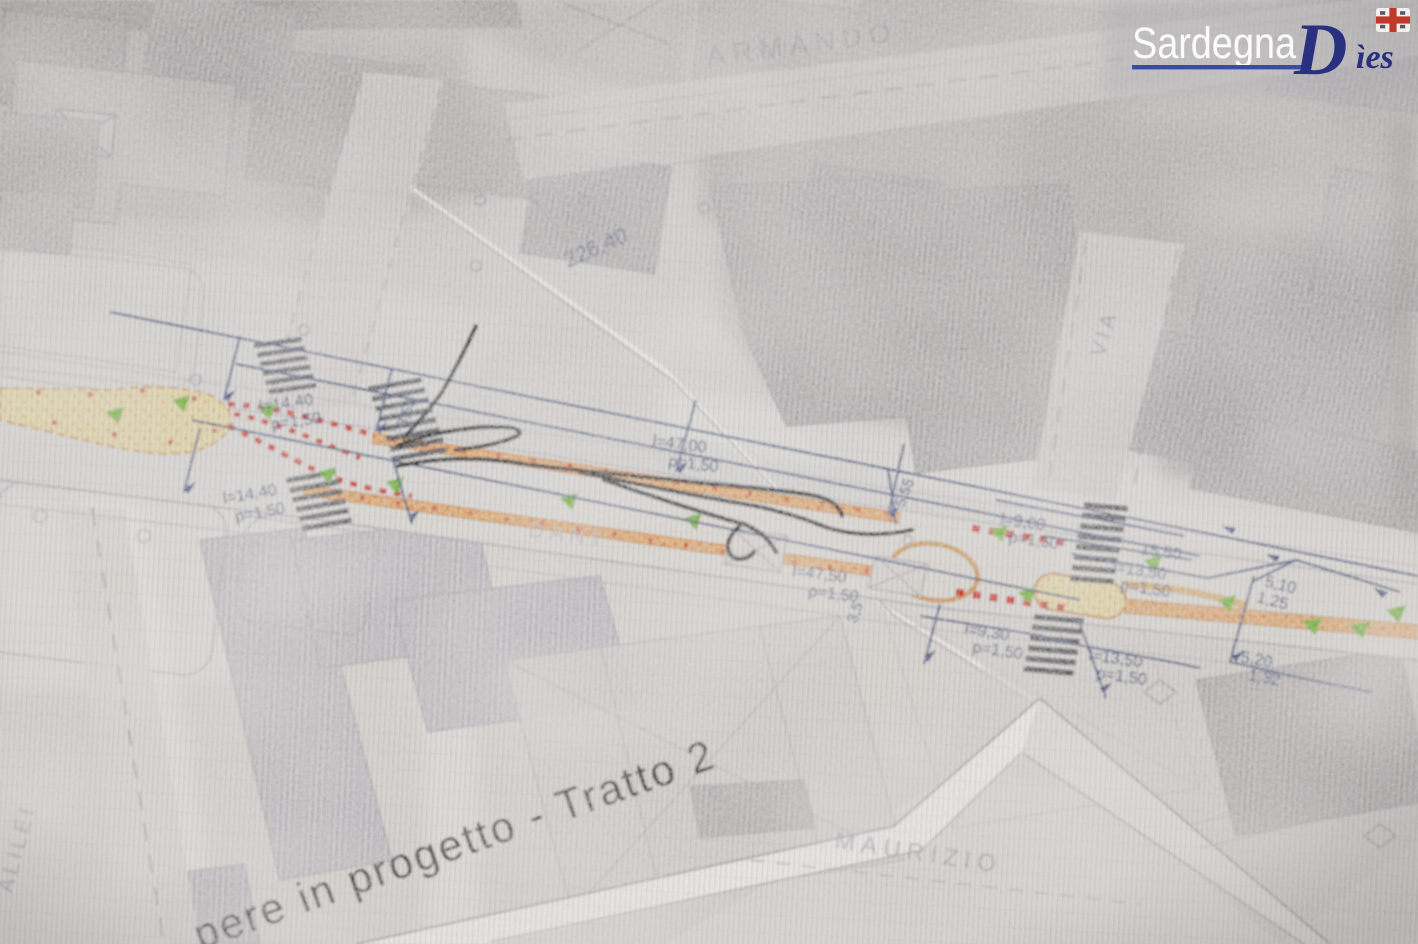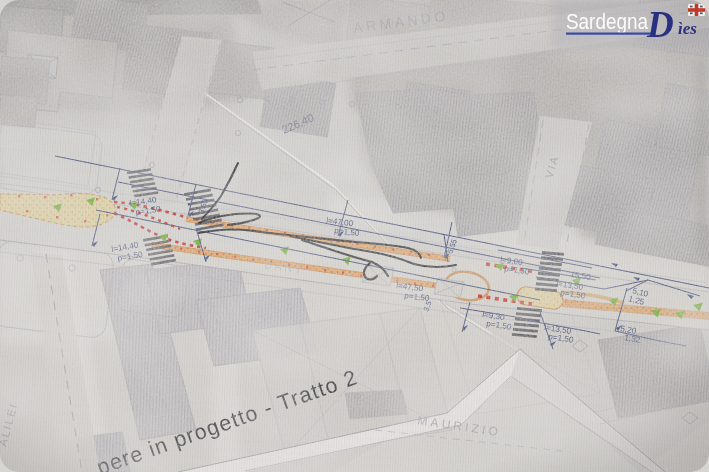--- a/index.html
+++ b/index.html
@@ -1,16 +1,16 @@
 <!DOCTYPE html>
 <html><head>
 <meta charset="utf-8">
 <style>
   html,body{margin:0;padding:0;background:#d7d5d1;}
-  #stage{position:relative;width:709px;height:472px;overflow:hidden;font-family:"Liberation Sans",sans-serif;border-radius:19px;}
+  #stage{position:relative;width:709px;height:472px;overflow:hidden;font-family:"Liberation Sans",sans-serif;}
   svg{display:block}
 </style>
 </head>
 <body>
 <div id="stage">
 <svg width="709" height="472" viewBox="0 0 709 472">
 <defs>
   <pattern id="hatchV" width="3" height="3" patternUnits="userSpaceOnUse" patternTransform="rotate(4)">
     <rect width="3" height="3" fill="#bcbab8"></rect>
     <rect width="1.2" height="3" fill="#a3a0a4"></rect>

